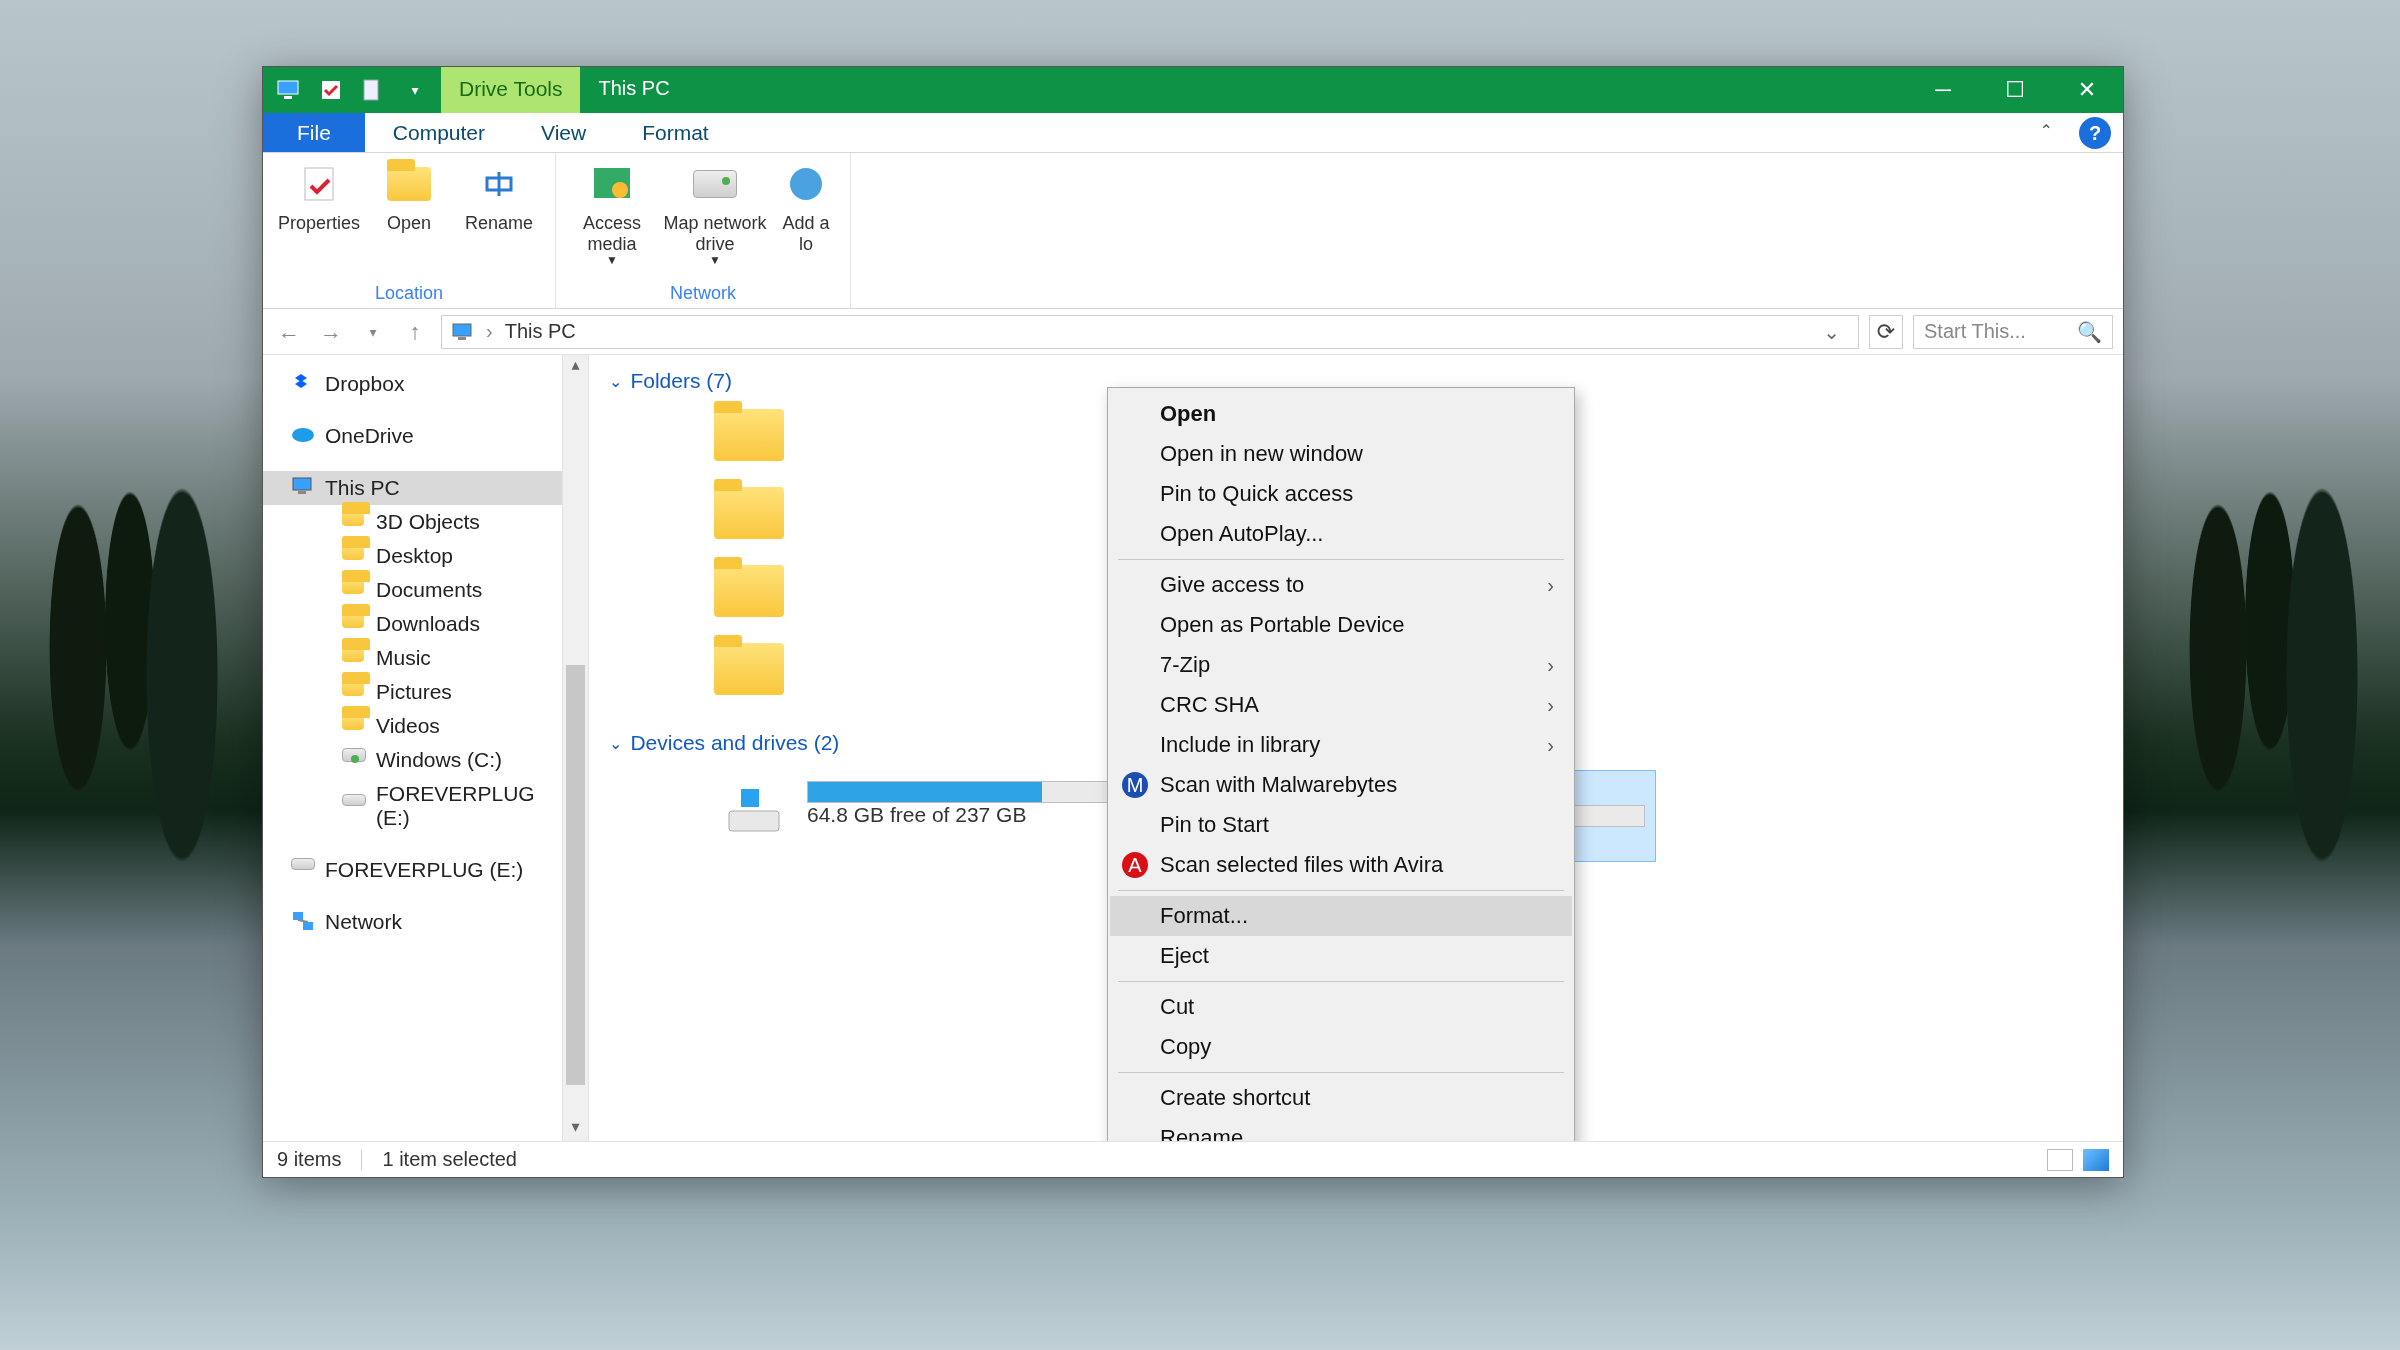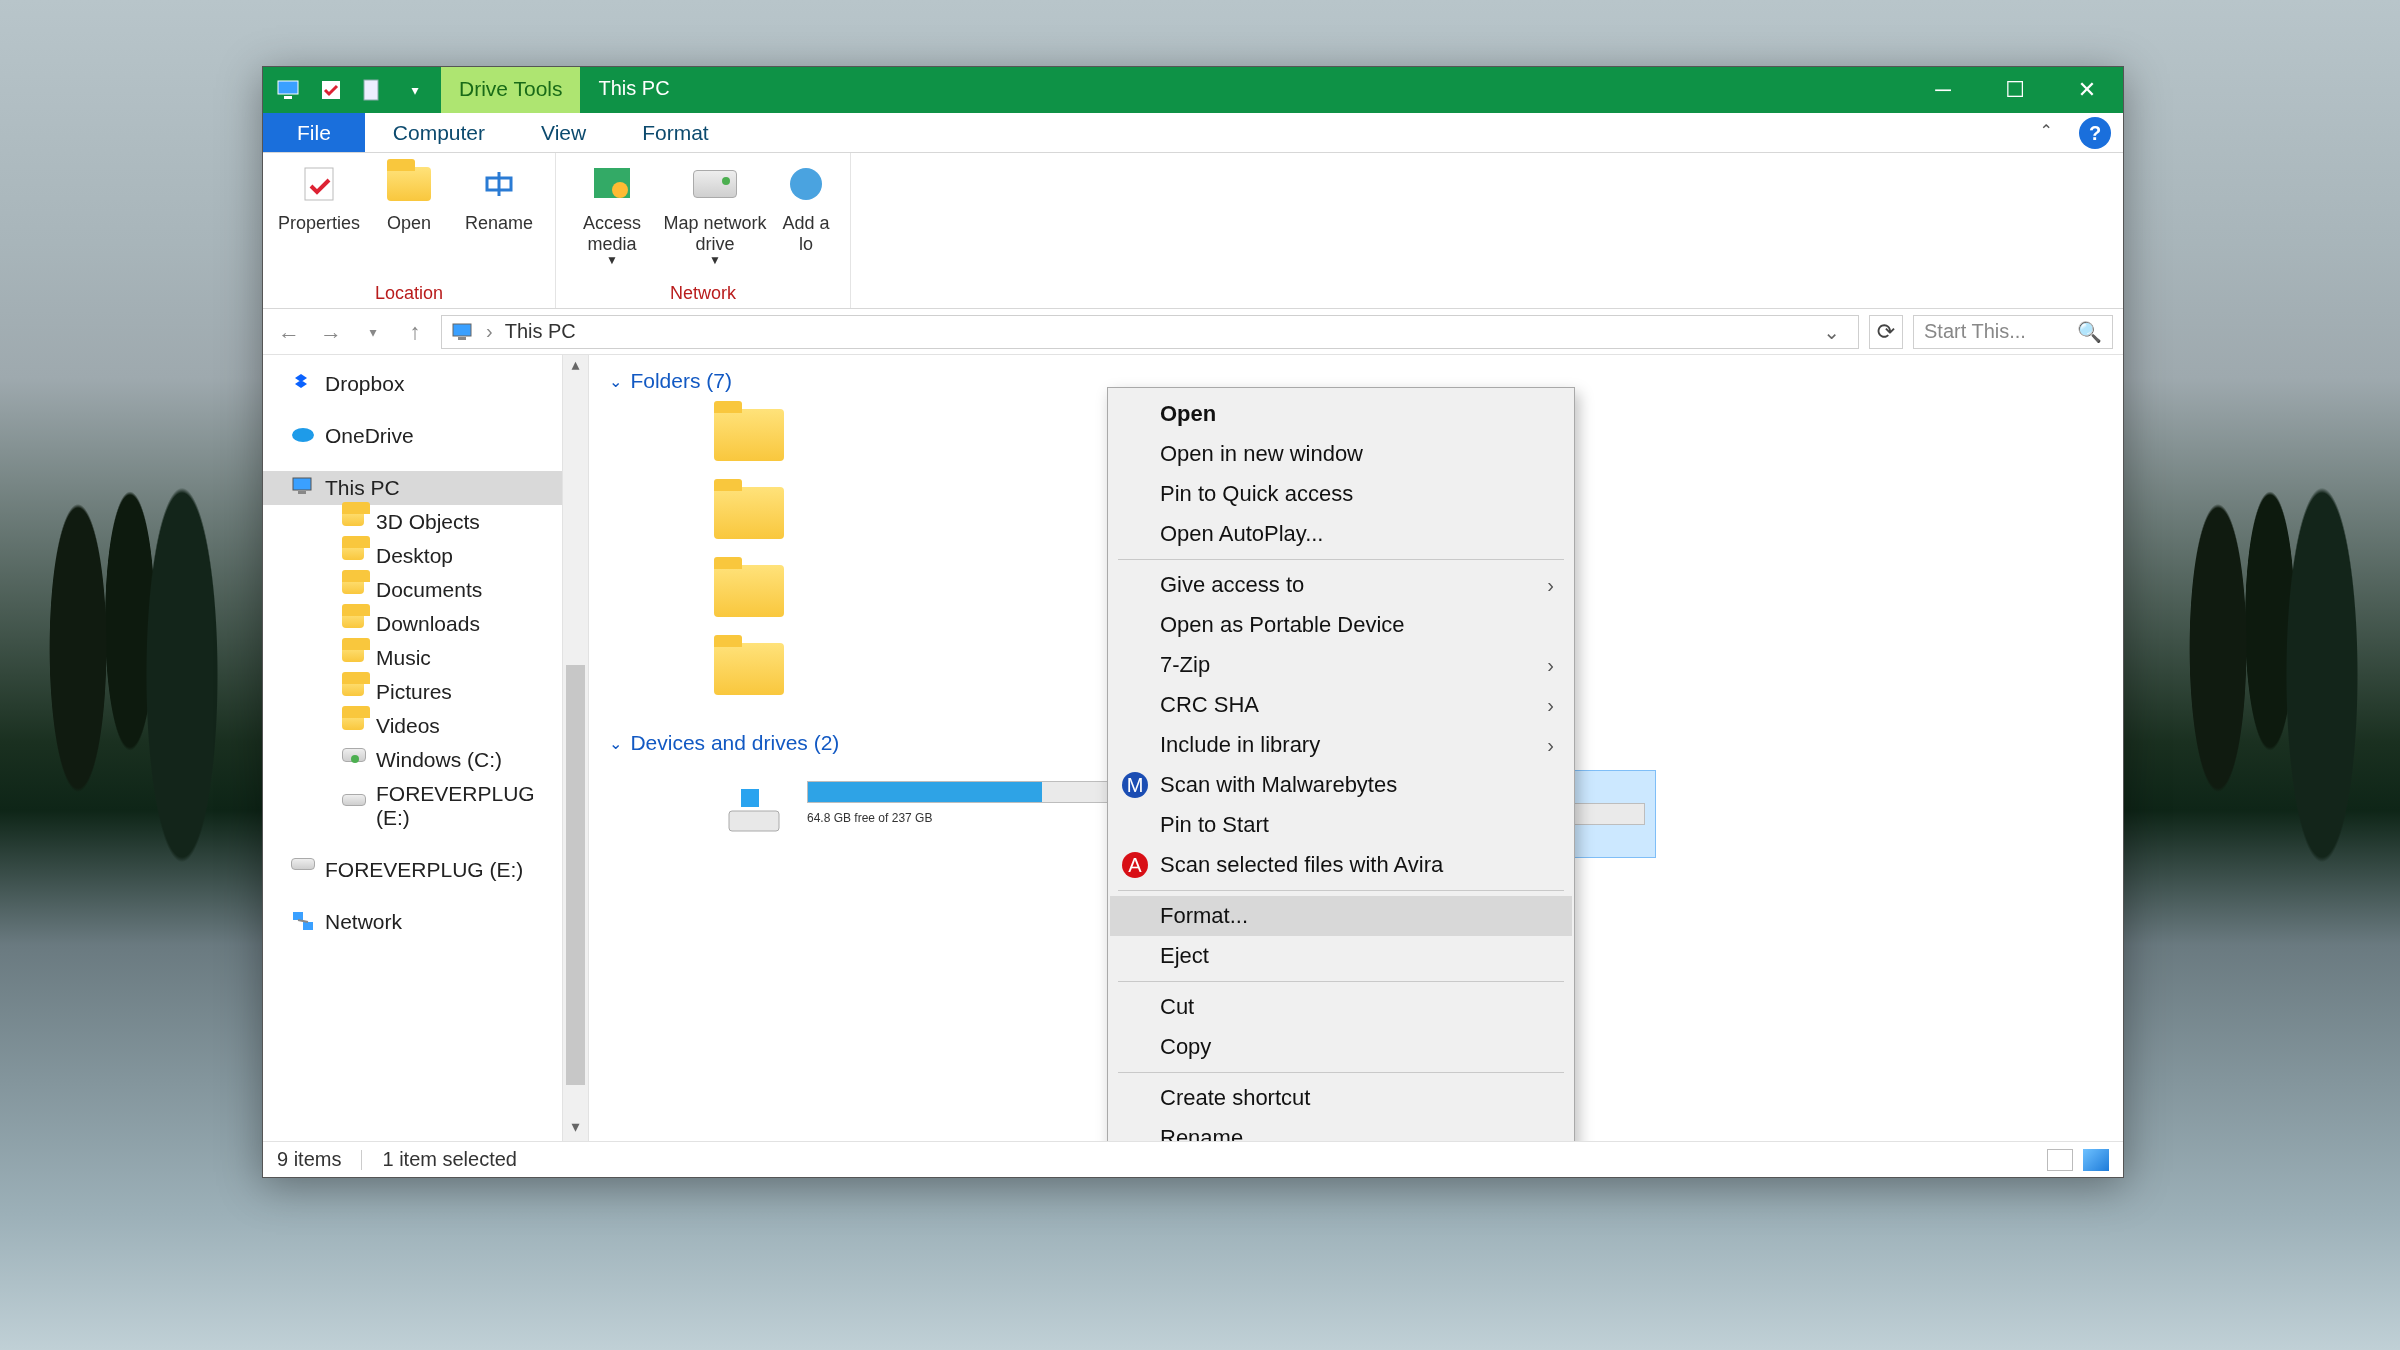--- a/index.html
+++ b/index.html
@@ -47,21 +47,21 @@
   .ribbon-spacer { flex: 1; }
   .ribbon-tabs .chev { padding:8px 14px; color:#555; }
   .ribbon-tabs .help { width:32px; height:32px; margin:4px 12px; border-radius:50%; background:#1a6fdc; color:#fff; display:flex; align-items:center; justify-content:center; font-weight:bold; font-size:20px;}
 
   
   .ribbon { height: 156px; border-bottom:1px solid #d7d7d7; display:flex; }
   .rgroup { border-right:1px solid #e4e4e4; padding:6px 14px 0 14px; display:flex; flex-direction:column; }
   .rgroup .btns { display:flex; gap:6px; }
   .rbtn { display:flex; flex-direction:column; align-items:center; width:84px; font-size:18px; color:#333; text-align:center; line-height:1.15; }
   .rbtn .ico { width:50px; height:50px; margin-bottom:4px; display:flex; align-items:center; justify-content:center; font-size:36px; }
-  .rgroup .glabel { text-align:center; color:#b91c1c; font-size:18px; margin-top:auto; padding-bottom:4px; }
+  .rgroup .glabel { text-align:center; color:#3b82f6; font-size:18px; margin-top:auto; padding-bottom:4px; }
 
   
   .addr-row { height:46px; display:flex; align-items:center; gap:10px; padding:0 10px; border-bottom:1px solid #e2e2e2; }
   .navbtn { width:32px; height:32px; display:flex; align-items:center; justify-content:center; color:#888; font-size:22px; }
   .addr { flex:1; height:34px; border:1px solid #cfcfcf; display:flex; align-items:center; gap:12px; padding:0 10px; font-size:20px; color:#333; }
   .addr .chev-r { color:#888; }
   .addr .dd { margin-left:auto; color:#666; padding:0 8px; }
   .refresh { width:34px; height:34px; border:1px solid #cfcfcf; display:flex; align-items:center; justify-content:center; color:#444; font-size:22px;}
   .search { width:200px; height:34px; border:1px solid #cfcfcf; display:flex; align-items:center; padding:0 10px; color:#888; font-size:20px; gap:8px; }
   .search span.mag { margin-left:auto; }
@@ -85,21 +85,21 @@
   .sect-header { color:#1259c3; font-size:21px; margin:4px 0 10px 0; display:flex; align-items:center; gap:8px;}
   .sect-header .caret { font-size:16px; }
   .grid { display:grid; grid-template-columns: 460px 460px; column-gap:40px; row-gap:14px; margin-left:100px;}
   .folder { display:flex; align-items:center; gap:16px; font-size:21px; color:#222; }
   .folder .fico { width:80px; height:64px; display:flex; align-items:center; justify-content:center; font-size:46px; }
 
   .drives { display:flex; gap:60px; margin-left:100px; margin-top:16px; }
   .drive { width:430px; display:flex; gap:18px; padding:10px; }
   .drive.selected { background:#cce8ff; outline:1px solid #7fbef7; }
   .drive .dico { width:70px; height:60px; display:flex; align-items:center; justify-content:center; font-size:40px; color:#555; }
-  .drive-info { flex:1; display:flex; flex-direction:column; gap:8px; font-size:12px; color:#333; }
+  .drive-info { flex:1; display:flex; flex-direction:column; font-size:21px; color:#333; }
   .bar { height:22px; background:#eaeaea; border:1px solid #bdbdbd; position:relative; }
   .bar .fill { position:absolute; left:0; top:0; bottom:0; background:#2ea3e6; }
   .drive.selected .bar .fill { background:#1a7cd4; }
   .chk { width:22px; height:22px; border:1px solid #888; display:inline-flex; align-items:center; justify-content:center; font-size:16px; color:#333; margin-right:4px; align-self:flex-start;}
 
   
   .status { height:36px; border-top:1px solid #e2e2e2; display:flex; align-items:center; font-size:20px; color:#333; padding:0 14px; gap:20px; }
   .status .divider { width:1px; height:20px; background:#ccc; }
   .status .viewbtns { margin-left:auto; display:flex; gap:10px; }
   .status .viewbtns span { width:26px; height:22px; border:1px solid #bbb; }

